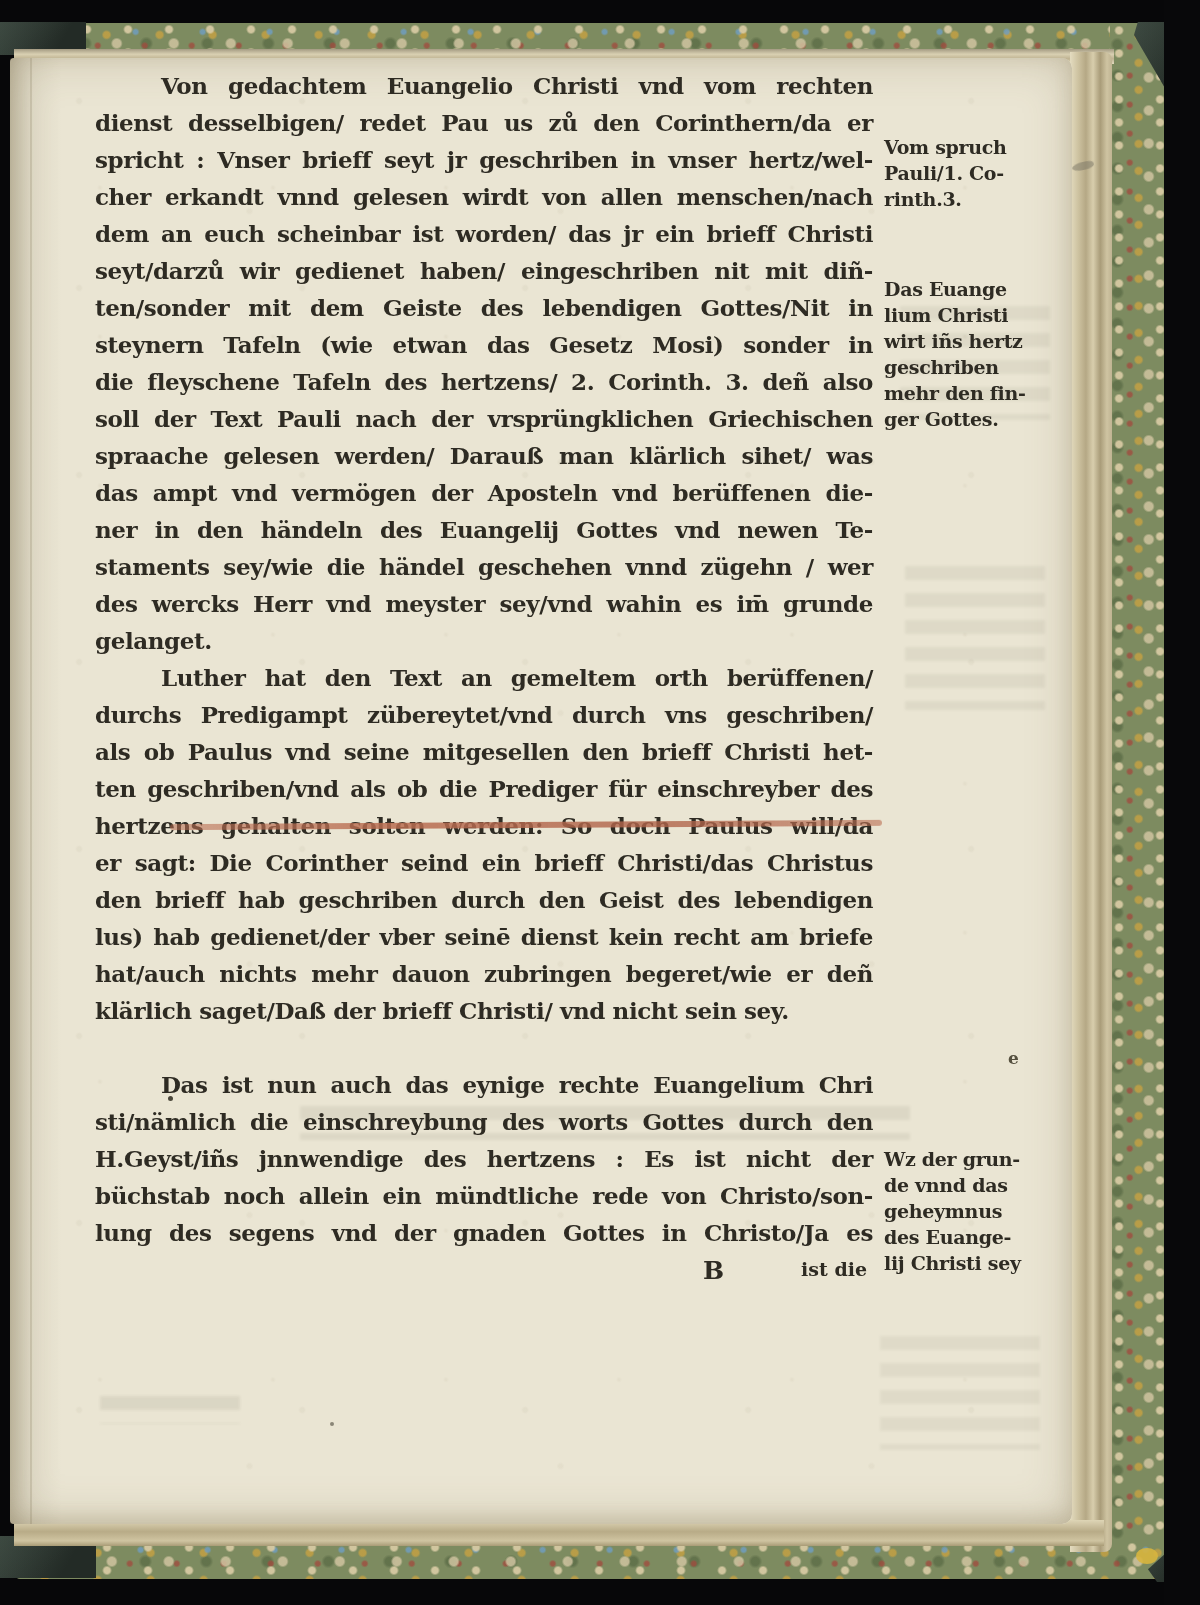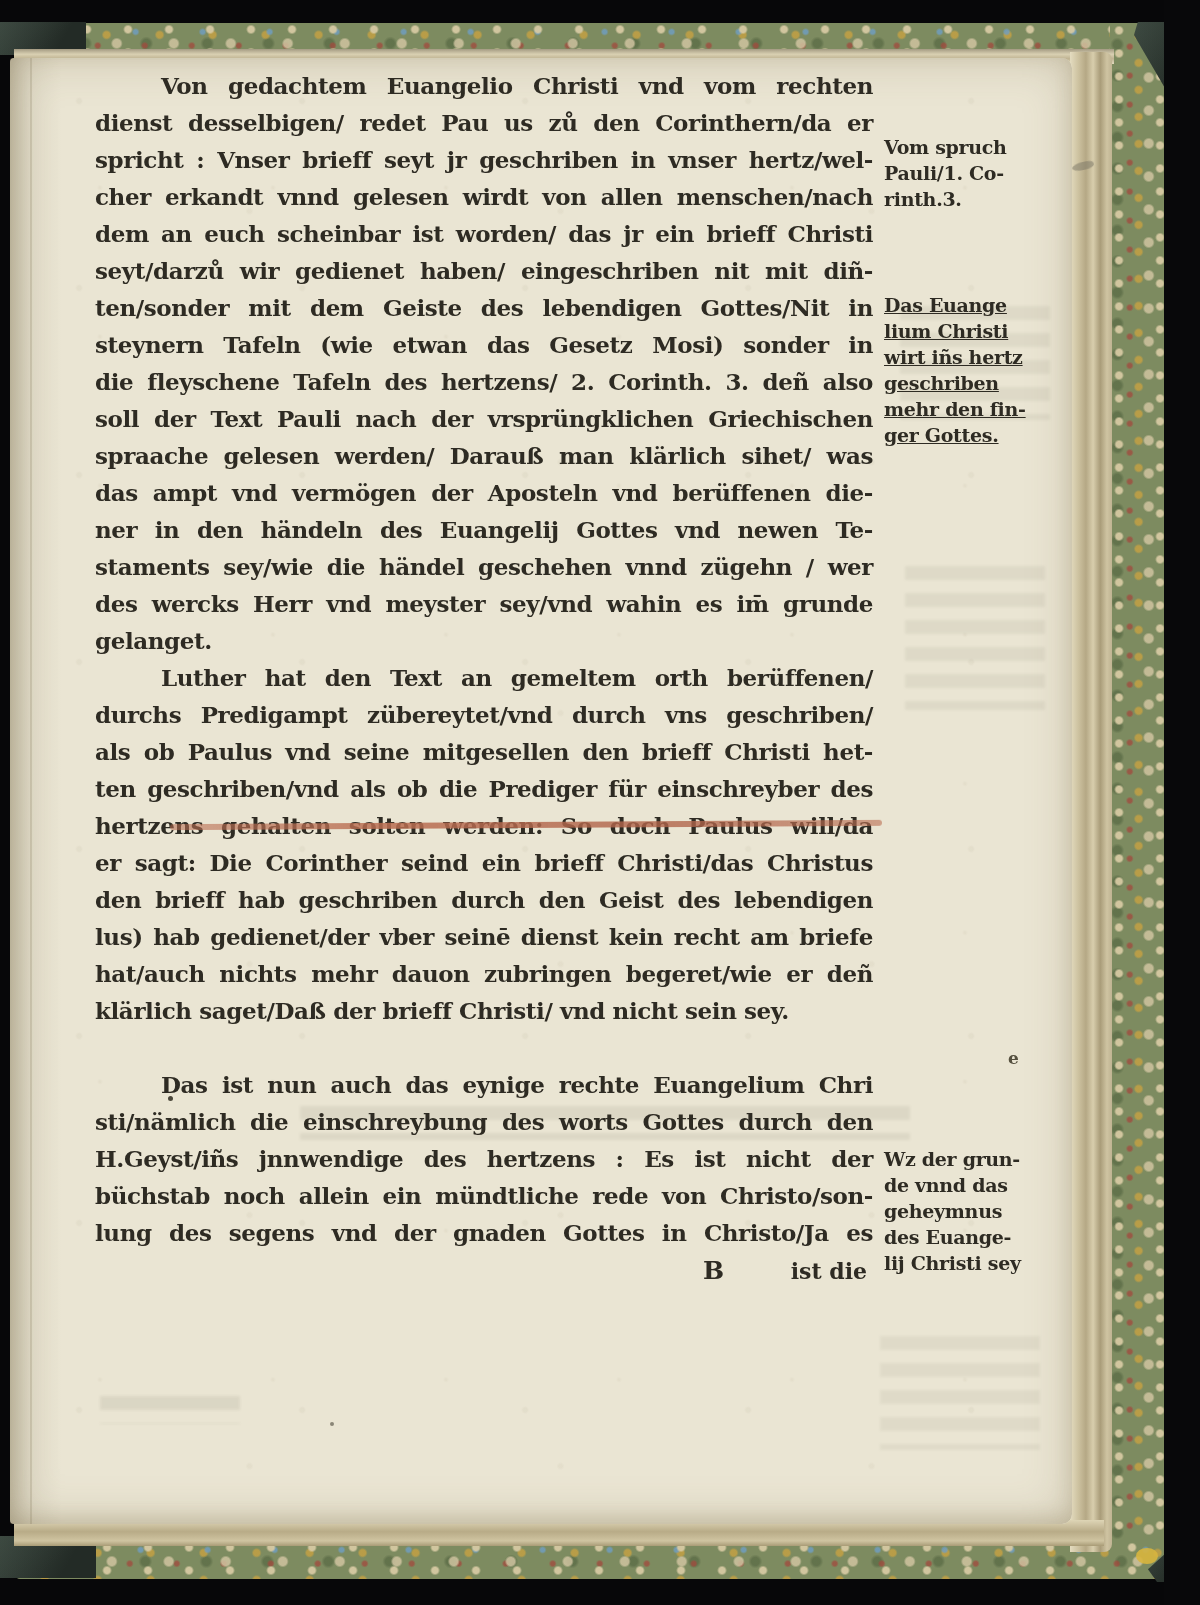--- a/index.html
+++ b/index.html
@@ -59,26 +59,26 @@
   .text-block{position:absolute;left:95px;top:72px;width:778px;color:#2e2b23;}
   .line{height:37px;font-size:23px;font-weight:700;letter-spacing:-0.4px;
         white-space:nowrap;text-align:justify;text-align-last:justify;overflow:visible;}
   .line.first{text-indent:66px;}
   .line.end{text-align-last:left;}
   .para{margin:0;}
   .para.gap{margin-top:37px;}
 
   .footer-row{height:40px;font-size:25px;font-weight:700;position:relative;}
   .sig{position:absolute;left:608px;top:0;}
-  .catch{position:absolute;right:6px;top:2px;font-size:22px;}
+  .catch{position:absolute;right:6px;top:2px;font-size:19px;}
 
   .margin-note{position:absolute;width:186px;color:#2e2b23;}
   .mline{font-size:19px;line-height:26px;font-weight:700;letter-spacing:-0.3px;white-space:nowrap;}
   .note-1{left:884px;top:134px;}
-  .note-2{left:884px;top:292px;text-decoration:underline;}
+  .note-2{left:884px;top:276px;}
   .note-3{left:884px;top:1146px;}
 
   
   .red-underline{position:absolute;left:170px;top:822px;width:712px;height:6px;
     background:linear-gradient(to right, rgba(186,110,82,.55), rgba(186,110,82,.85) 30%, rgba(176,100,74,.8) 70%, rgba(186,110,82,.6));
     border-radius:4px;transform:rotate(-0.35deg);filter:blur(.4px);}
 
   
   .ghost{position:absolute;opacity:.10;filter:blur(1.6px);
     background:repeating-linear-gradient(to bottom, transparent 0 6px, #5a5a46 6px 20px, transparent 20px 27px);}

